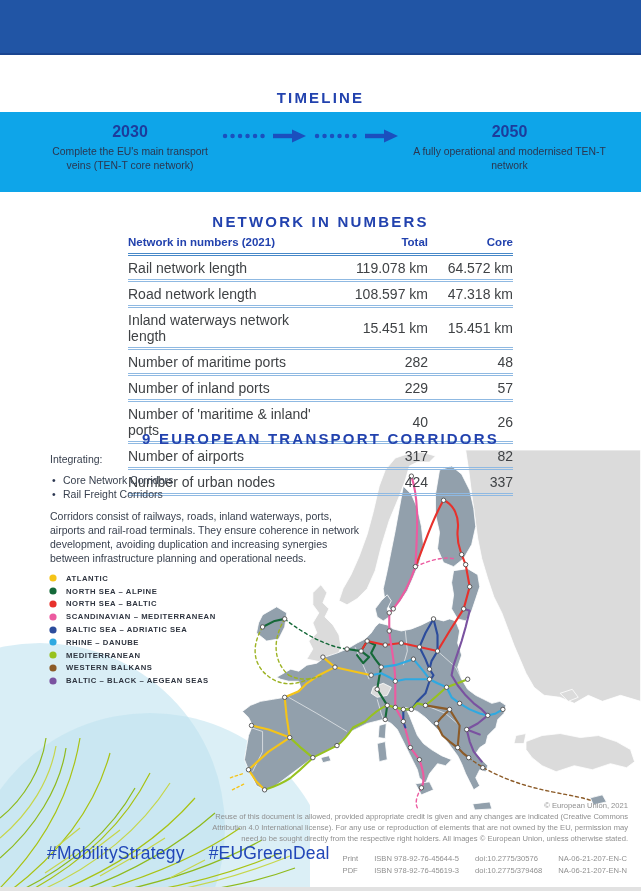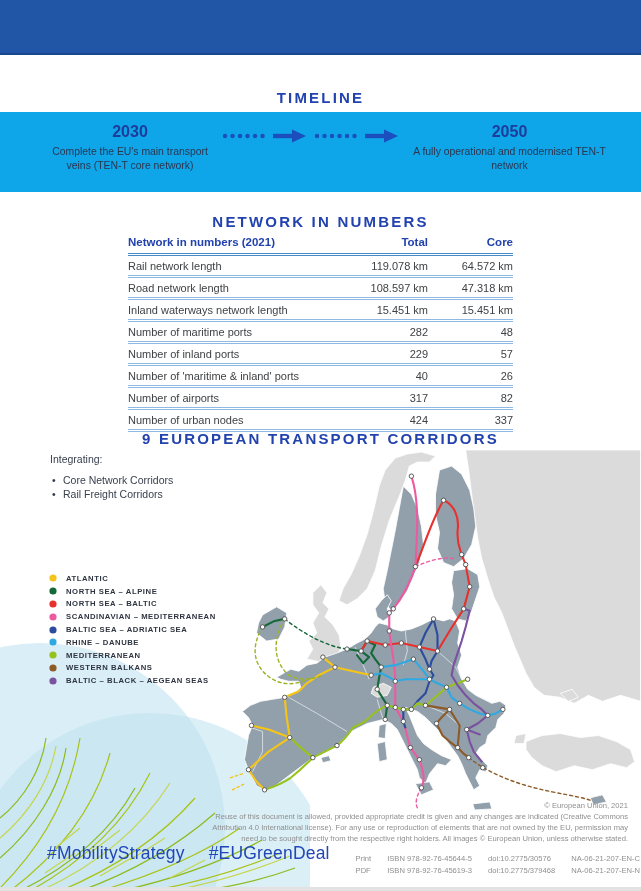--- a/index.html
+++ b/index.html
@@ -20,21 +20,21 @@
   .ms{text-align:center;}
   .ms1{width:176px;} .ms2{width:224px;} .ms3{flex:1;}
   .arr{width:92px;text-align:center;padding-top:5px;}
   .year{font-size:16px;font-weight:bold;color:#1D3C9C;margin-bottom:4px;}
   .mtext{font-size:10.4px;line-height:1.32;color:#2B3650;}
   
   .ntable{position:absolute;left:128px;top:236px;width:385px;border-collapse:collapse;z-index:2;}
   .ntable th{font-size:11.5px;font-weight:bold;color:#2242AE;text-align:left;
              padding:0 0 5px 0;border-bottom:3px double #4788C8;}
   .ntable th.num{text-align:right;}
-  .ntable td{font-size:11px;color:#3F4245;padding:3.5px 0;border-bottom:3px double #8FB9E2;margin-top:16px;}
+  .ntable td{font-size:14px;color:#3F4245;padding:3.5px 0;border-bottom:3px double #8FB9E2;margin-top:16px;}
   .ntable td.num{text-align:right;}
   .col-total{width:105px;} .col-core{width:85px;}
   
   .intro{position:absolute;left:50px;top:453px;width:315px;font-size:10.5px;
          line-height:1.33;color:#39414F;z-index:2;}
   .intro .integrating{margin:0 0 7px 0;}
   .intro ul{list-style:none;margin:0 0 9px 2px;padding:0;}
   .intro li{line-height:1.3;padding-left:11px;position:relative;}
   .intro li::before{content:"•";position:absolute;left:0;color:#2B3650;}
   .intro .desc{margin:0;}
@@ -44,21 +44,21 @@
   .litem .dot{margin-right:9px;flex:0 0 auto;}
   .litem .llabel{font-size:7.7px;font-weight:bold;letter-spacing:.55px;color:#2F3540;}
   
   .mapwrap{position:absolute;left:228px;top:450px;width:413px;height:372px;z-index:1;}
   .decor{position:absolute;left:0;top:598px;width:310px;height:293px;z-index:0;}
   
   .hashtags{position:absolute;left:47px;top:843px;display:flex;gap:24px;z-index:3;
             font-size:17.5px;font-weight:500;color:#2146B8;letter-spacing:.2px;}
   .credits{position:absolute;right:13px;top:800px;width:420px;text-align:right;
            font-size:7.6px;color:#8F8F8F;line-height:1.45;z-index:3;}
-  .pubrows{position:absolute;right:1px;top:854px;z-index:3;font-size:7.6px;color:#8F8F8F;
+  .pubrows{position:absolute;right:14px;top:854px;z-index:3;font-size:7.6px;color:#8F8F8F;
            display:grid;grid-template-columns:auto auto auto auto;column-gap:16px;row-gap:3px;
            text-align:left;}
   .bottomstrip{position:absolute;left:0;bottom:0;width:641px;height:4px;background:#E2E2E2;z-index:4;}
 </style>
 </head>
 <body>
 
 <div id="page">
 
   <div class="topbar"></div>
@@ -145,20 +145,21 @@
   </table>
 
   <div class="sec-h h-corridors">9 EUROPEAN TRANSPORT CORRIDORS</div>
 
   <div class="intro">
     <p class="integrating">Integrating:</p>
     <ul>
       <li>Core Network Corridors</li>
       <li>Rail Freight Corridors</li>
     </ul>
+    <p class="desc">Corridors consist of railways, roads, inland waterways, ports, airports and rail-road terminals. They ensure coherence in network development, avoiding duplication and increasing synergies between infrastructure planning and operational needs.</p>
   </div>
 
   <div class="legend">
     <div class="litem">
       <svg class="dot" width="8" height="8" viewBox="0 0 8 8">
           <circle cx="4" cy="4" r="3.6" fill="#F5C418"></circle>
         </svg>
       <span class="llabel">ATLANTIC</span>
       </div>
     <div class="litem">

